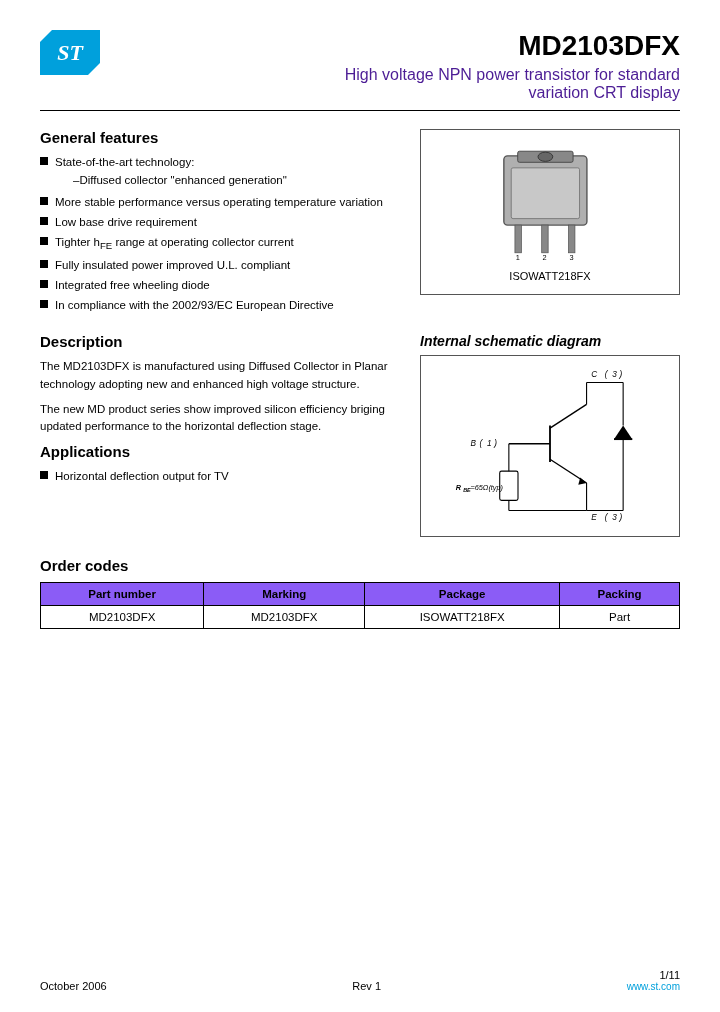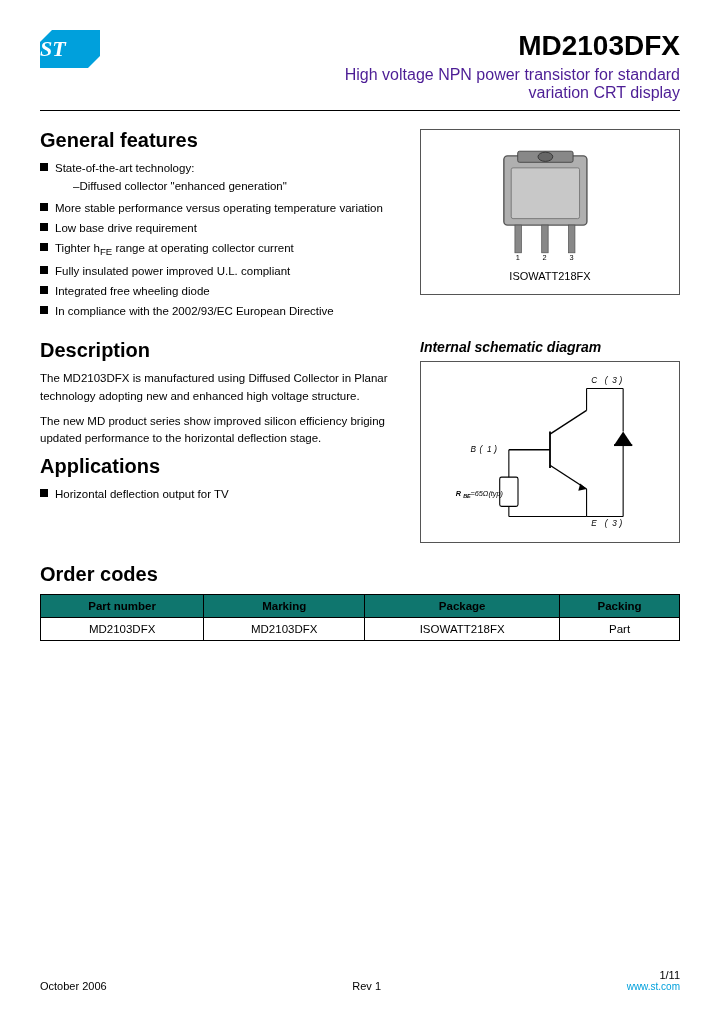--- a/index.html
+++ b/index.html
@@ -23,25 +23,25 @@
       display: flex;
       align-items: flex-start;
       justify-content: space-between;
       margin-bottom: 8px;
     }
     .logo-area {
       flex: 0 0 auto;
     }
     .logo-box {
       width: 60px;
-      height: 38px;
+      height: 45px;
       background: #00a0dc;
       display: flex;
       align-items: center;
-      justify-content: flex-start;
+      justify-content: center;
       position: relative;
     }
     .logo-st {
       color: #fff;
       font-size: 22px;
       font-weight: bold;
       font-style: italic;
       font-family: Times New Roman, serif;
     }
     .logo-corner-tl {
@@ -89,21 +89,21 @@
       margin-bottom: 16px;
     }
     .col-left {
       flex: 1;
     }
     .col-right {
       flex: 0 0 260px;
     }
     
     .section-heading {
-      font-size: 20px;
+      font-size: 15px;
       font-weight: bold;
       color: #000;
       margin-bottom: 8px;
     }
     
     .features-list {
       list-style: none;
       padding: 0;
       margin: 0;
     }
@@ -192,21 +192,21 @@
       border-collapse: collapse;
       margin-top: 8px;
     }
     .order-table th, .order-table td {
       border: 1px solid #000;
       padding: 5px 10px;
       text-align: center;
       font-size: 11.5px;
     }
     .order-table th {
-      background: #0f766e;
+      background: #8b5cf6;
       font-weight: bold;
     }
     
     .page-footer {
       position: absolute;
       bottom: 20px;
       left: 40px;
       right: 40px;
       display: flex;
       justify-content: space-between;

